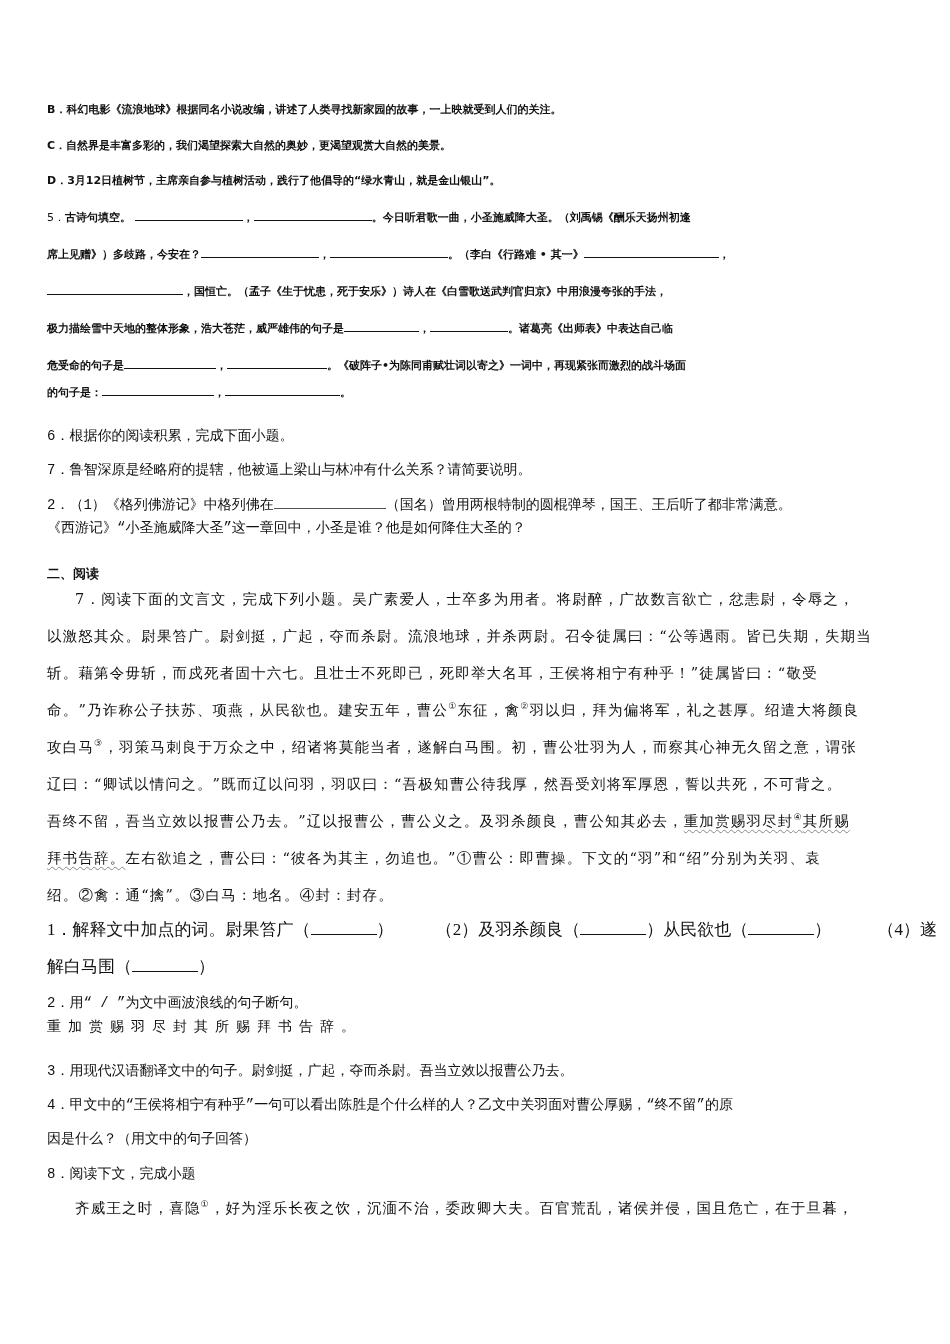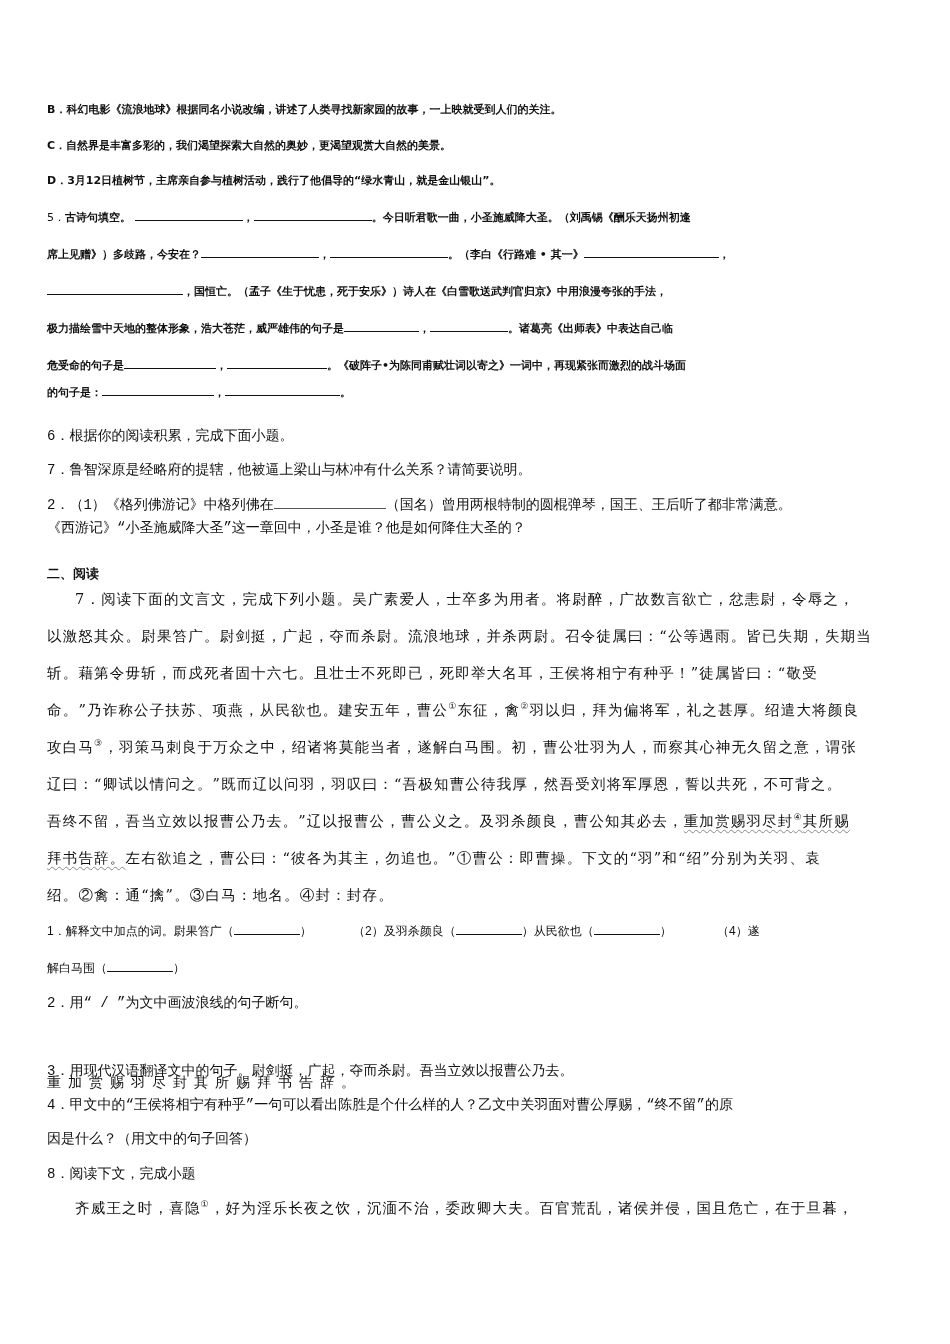--- a/index.html
+++ b/index.html
@@ -1,20 +1,20 @@
 <!DOCTYPE html>
 <html><head>
 <meta charset="utf-8">
 <style>
   html, body { margin: 0; padding: 0; background: #ffffff; }
   body { width: 950px; height: 1344px; position: relative; overflow: hidden; color: #111; }
   .page { position: absolute; left: 47px; top: 98px; width: 860px; }
   .line { position: absolute; left: 0; white-space: nowrap; font-size: 15px; line-height: 20px; }
   .bold { font-family: "DejaVu Sans", sans-serif; font-weight: bold; font-size: 11px; }
-  .serif { font-family: Liberation Sans, sans-serif; font-size: 12px; }
+  .serif { font-family: Liberation Serif, serif; font-size: 17px; }
   .sans { font-family: Liberation Mono, monospace; font-size: 14px; }
   .kai { font-family: "DejaVu Serif", serif; font-size: 14.5px; letter-spacing: 1.2px; text-align: center; }
   .blank { display: inline-block; border-bottom: 1px solid #111; height: 14px; vertical-align: baseline; }
   .thinblank { display: inline-block; border-bottom: 1px solid #555; height: 14px; vertical-align: baseline; }
   .wavy { text-decoration: underline wavy #888; text-underline-offset: 3px; text-decoration-thickness: 1px; }
   sup { font-size: 9px; line-height: 0; }
   .indent { padding-left: 28px; }
   .spaced { letter-spacing: 7px; }
 </style>
 </head>
@@ -81,21 +81,21 @@
 
   <div class="line serif" style="top:822px">
     <span>1．解释文中加点的词。尉果笞广（</span><span class="blank" style="width:66px"></span><span>）</span>
     <span style="display:inline-block;width:38px"></span><span>（2）及羽杀颜良（</span><span class="blank" style="width:66px"></span><span>）从民欲也（</span><span class="blank" style="width:66px"></span><span>）</span>
     <span style="display:inline-block;width:42px"></span><span>（4）遂</span>
   </div>
   <div class="line serif" style="top:859px">
     <span>解白马围（</span><span class="blank" style="width:66px"></span><span>）</span>
   </div>
   <div class="line sans" style="top:895px">2．用“ / ”为文中画波浪线的句子断句。</div>
-  <div class="line sans spaced" style="top:975px">重加赏赐羽尽封其所赐拜书告辞。</div>
+  <div class="line sans spaced" style="top:919px">重加赏赐羽尽封其所赐拜书告辞。</div>
   <div class="line sans" style="top:963px">3．用现代汉语翻译文中的句子。尉剑挺，广起，夺而杀尉。吾当立效以报曹公乃去。</div>
   <div class="line sans" style="top:997px">4．甲文中的“王侯将相宁有种乎”一句可以看出陈胜是个什么样的人？乙文中关羽面对曹公厚赐，“终不留”的原</div>
   <div class="line sans" style="top:1031px">因是什么？（用文中的句子回答）</div>
 
   <div class="line sans" style="top:1066px">8．阅读下文，完成小题</div>
   <div class="line kai indent" style="top:1100px">
     <span>齐威王之时，喜隐</span><sup>①</sup><span>，好为淫乐长夜之饮，沉湎不治，委政卿大夫。百官荒乱，诸侯并侵，国且危亡，在于旦暮，</span>
   </div>
 </div>
 

